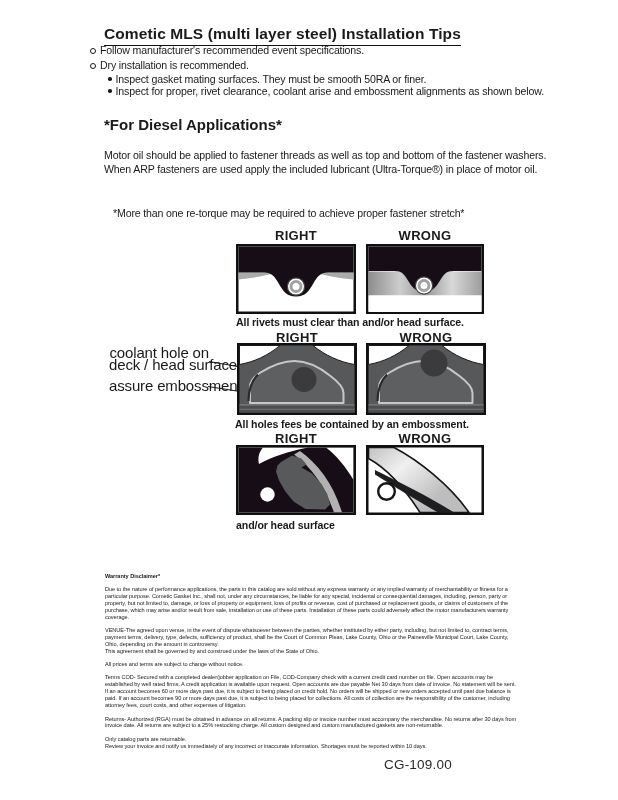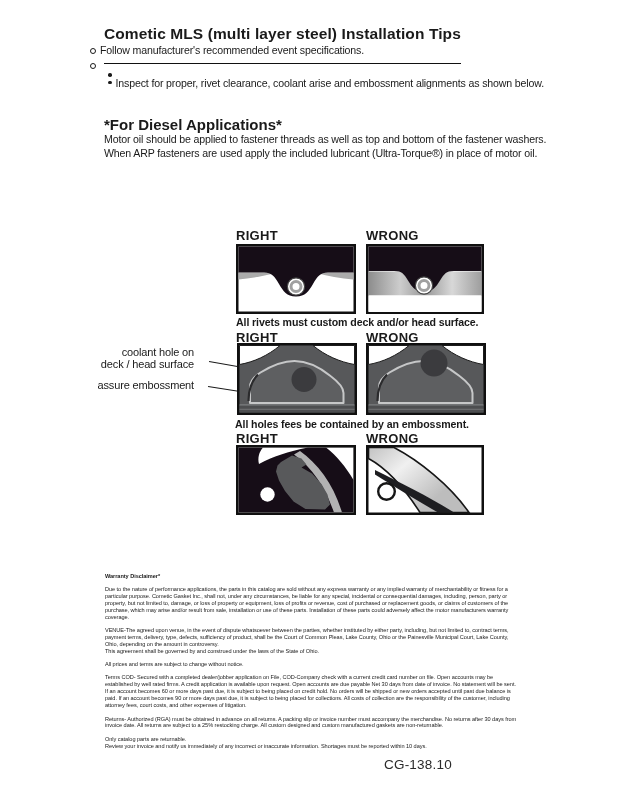--- a/index.html
+++ b/index.html
@@ -1,37 +1,37 @@
 <!DOCTYPE html>
 <html><head>
 <meta charset="utf-8">
 <style>
   html,body{margin:0;padding:0;background:#ffffff;}
   .page{position:relative;width:618px;height:800px;background:#fff;
         font-family:"Liberation Sans",sans-serif;color:#1a1a1a;overflow:hidden;}
 
   .title{position:absolute;left:104px;top:25px;font-size:15.5px;font-weight:bold;
-         border-bottom:1.7px solid #111;padding-bottom:20px;white-space:nowrap;letter-spacing:0.1px;}
+         border-bottom:1.7px solid #111;padding-bottom:2px;white-space:nowrap;letter-spacing:0.1px;}
 
   .bullets{position:absolute;left:90px;top:43px;font-size:10.6px;letter-spacing:-0.15px;}
   .b-item{display:flex;align-items:flex-start;line-height:15px;white-space:nowrap;}
   .b-dot{width:4px;height:4px;border:1px solid #1a1a1a;border-radius:50%;margin:5px 4px 0 0;flex:none;}
   .sb-item{display:flex;align-items:flex-start;line-height:12px;white-space:nowrap;margin-left:18px;}
   .sb-dot{width:3.5px;height:3.5px;background:#1a1a1a;border-radius:50%;margin:4px 4px 0 0;flex:none;}
 
   .diesel-heading{position:absolute;left:104px;top:116px;font-size:15px;font-weight:bold;white-space:nowrap;}
-  .para{position:absolute;left:104px;width:446px;font-size:10.6px;line-height:13.6px;letter-spacing:-0.15px;}
+  .para{position:absolute;left:104px;width:446px;font-size:10.6px;line-height:13.6px;letter-spacing:-0.15px;margin-top:16px;}
   .note{position:absolute;left:113px;top:207px;font-size:10.6px;letter-spacing:-0.15px;white-space:nowrap;}
 
-  .dg-label{position:absolute;font-size:13px;font-weight:bold;text-align:left;letter-spacing:0.3px;}
+  .dg-label{position:absolute;font-size:13px;font-weight:bold;text-align:center;letter-spacing:0.3px;}
   .dg-img{position:absolute;display:block;}
   .caption{position:absolute;font-size:10.6px;font-weight:bold;letter-spacing:-0.1px;white-space:nowrap;line-height:13px;}
 
-  .callout{position:absolute;left:94px;width:100px;text-align:right;
-           font-size:11px;line-height:11.5px;letter-spacing:-0.15px;white-space:nowrap;}
+  .callout{position:absolute;left:109px;width:100px;text-align:right;
+           font-size:15px;line-height:11.5px;letter-spacing:-0.15px;white-space:nowrap;}
   .leader{position:absolute;height:1.3px;background:#1a1a1a;transform-origin:0 50%;}
 
   .disclaimer{position:absolute;left:105px;top:573px;width:414px;
               font-size:5.6px;line-height:6.9px;letter-spacing:-0.05px;color:#222;text-align:left;}
   .disclaimer .dh{font-weight:bold;margin:0 0 6px 0;}
   .disclaimer p{margin:0 0 6.5px 0;}
   .disclaimer p.tight{margin-bottom:0;}
 
   .pagenum{position:absolute;left:384px;top:757px;font-size:13.5px;color:#2a2a2a;letter-spacing:0.2px;}
 </style>
@@ -42,32 +42,35 @@
 
   <div class="title">Cometic MLS (multi layer steel) Installation Tips</div>
 
   <div class="bullets">
     <div class="b-item">
       <span class="b-dot"></span>
       <span>Follow manufacturer's recommended event specifications.</span>
     </div>
     <div class="b-item">
       <span class="b-dot"></span>
+      <span>Dry installation is recommended.</span>
     </div>
     <div class="sb-item">
       <span class="sb-dot"></span>
+      <span>Inspect gasket mating surfaces.  They must be smooth 50RA or finer.</span>
     </div>
     <div class="sb-item">
       <span class="sb-dot"></span>
       <span>Inspect for proper, rivet clearance, coolant arise and embossment alignments as shown below.</span>
     </div>
   </div>
 
   <div class="diesel-heading">*For Diesel Applications*</div>
   <div class="para" style="top:133px;">Motor oil should be applied to fastener threads as well as top and bottom of the fastener washers. When ARP fasteners are used apply the included lubricant (Ultra-Torque®) in place of motor oil.</div>
+  <div class="note">*More than one re-torque may be required to achieve proper fastener stretch*</div>
 
   <div class="dg-label" style="left:236px;top:228px;width:120px;">RIGHT</div>
   <div class="dg-label" style="left:366px;top:228px;width:118px;">WRONG</div>
 
   <svg class="dg-img" style="left:236px;top:244px;" width="120" height="70" viewBox="0 0 120 70">
     <rect x="1.25" y="1.25" width="117.5" height="67.5" fill="#ffffff" stroke="#101010" stroke-width="2.5"></rect>
     <path d="M2.5 28.5 L41 28.5 C29 32 15 34.5 2.5 35.5 Z" fill="#ababab"></path>
     <path d="M117.5 28.5 L79 28.5 C91 32 105 34.5 117.5 35.5 Z" fill="#ababab"></path>
     <path d="M2.5 2.5 H117.5 V28.5 H92 C84 28.5 81.5 32.5 77 40 C72.5 47.5 69.5 52.5 60 52.5 C50.5 52.5 47.5 47.5 43 40 C38.5 32.5 36 28.5 28 28.5 H2.5 Z" fill="#160d17"></path>
     <circle cx="60" cy="42.5" r="8.6" fill="#ffffff" stroke="#454545" stroke-width="1.2"></circle>
@@ -85,21 +88,21 @@
       </linearGradient>
     </defs>
     <rect x="1.25" y="1.25" width="115.5" height="67.5" fill="#ffffff" stroke="#101010" stroke-width="2.5"></rect>
     <rect x="2.5" y="27.5" width="113" height="24" fill="url(#gw)"></rect>
     <path d="M2.5 2.5 H115.5 V27 H88 C80 27 78 30 74 36.5 C70 43 67 47.5 58 47.5 C49 47.5 46 43 42 36.5 C38 30 36 27 28 27 H2.5 Z" fill="#160d17"></path>
     <rect x="2.5" y="51.5" width="113" height="16.5" fill="#ffffff"></rect>
     <circle cx="58" cy="41.5" r="8.6" fill="#ffffff" stroke="#454545" stroke-width="1.2"></circle>
     <circle cx="58" cy="41.5" r="5" fill="none" stroke="#a0a0a0" stroke-width="3"></circle>
   </svg>
 
-  <div class="caption" style="left:236px;top:316px;">All rivets must custom deck and/or head surface.</div>
+  <div class="caption" style="left:236px;top:316px;">All rivets must clear than and/or head surface.</div>
 
   <div class="dg-label" style="left:236px;top:330px;width:122px;">RIGHT</div>
   <div class="dg-label" style="left:366px;top:330px;width:120px;">WRONG</div>
 
   <div class="callout" style="top:347px;">
     <div>coolant hole on</div>
     <div>deck / head surface</div>
   </div>
   <div class="callout" style="top:380px;">
     <div>assure embossment</div>
@@ -154,29 +157,30 @@
         <stop offset="1" stop-color="#bdbdbd"></stop>
       </linearGradient>
     </defs>
     <rect x="1.25" y="1.25" width="115.5" height="67.5" fill="#ffffff" stroke="#101010" stroke-width="2.5"></rect>
     <path d="M28 2.5 C52 15 84 40 103 67.5 L54 67.5 C39 44 20 23 2.5 13.5 V2.5 Z" fill="url(#g3)" stroke="#161616" stroke-width="1.6"></path>
     <path d="M9 25 C36 38.5 66 53.5 88 67.5 L72 67.5 C50 55 28 41.5 9 29.5 Z" fill="#1e1e21"></path>
     <circle cx="20.5" cy="46.5" r="8.3" fill="#ffffff" stroke="#161616" stroke-width="2.4"></circle>
   </svg>
 
   <div class="caption" style="left:236px;top:519px;">
+    <div>and/or head surface</div>
   </div>
 
   <div class="disclaimer">
     <div class="dh">Warranty Disclaimer*</div>
     <p>Due to the nature of performance applications, the parts in this catalog are sold without any express warranty or any implied warranty of merchantability or fitness for a particular purpose.  Cometic Gasket Inc., shall not, under any circumstances, be liable for any special, incidental or consequential damages, including, person, party or property, but not limited to, damage, or loss of property or equipment, loss of profits or revenue, cost of purchased or replacement goods, or claims of customers of the purchase, which may arise and/or result from sale, installation or use of these parts.  Installation of these parts could adversely affect the motor manufacturers warranty coverage.</p>
     <p class="tight">VENUE-The agreed upon venue, in the event of dispute whatsoever between the parties, whether instituted by either party, including, but not limited to, contract terms, payment terms, delivery, type, defects, sufficiency of product, shall be the Court of Common Pleas, Lake County, Ohio or the Painesville Municipal Court, Lake County, Ohio, depending on the amount in controversy.</p>
     <p>This agreement shall be governed by and construed under the laws of the State of Ohio.</p>
     <p>All prices and terms are subject to change without notice.</p>
     <p>Terms COD- Secured with a completed dealer/jobber application on File, COD-Company check with a current credit card number on file.  Open accounts may be established by well rated firms.  A credit application is available upon request.  Open accounts are due payable Net 30 days from date of invoice.  No statement will be sent.  If an account becomes 60 or more days past due, it is subject to being placed on credit hold.  No orders will be shipped or new orders accepted until past due balance is paid.  If an account becomes 90 or more days past due, it is subject to being placed for collections.  All costs of collection are the responsibility of the customer, including attorney fees, court costs, and other expenses of litigation.</p>
     <p>Returns- Authorized (RGA) must be obtained in advance on all returns.  A packing slip or invoice number must accompany the merchandise.  No returns after 30 days from invoice date.  All returns are subject to a 25% restocking charge.  All custom designed and custom manufactured gaskets are non-returnable.</p>
     <p class="tight">Only catalog parts are returnable.</p>
     <p>Review your invoice and notify us immediately of any incorrect or inaccurate information.  Shortages must be reported within 10 days.</p>
   </div>
 
-  <div class="pagenum">CG-138.10</div>
+  <div class="pagenum">CG-109.00</div>
 
 </div>
 
 </body></html>

